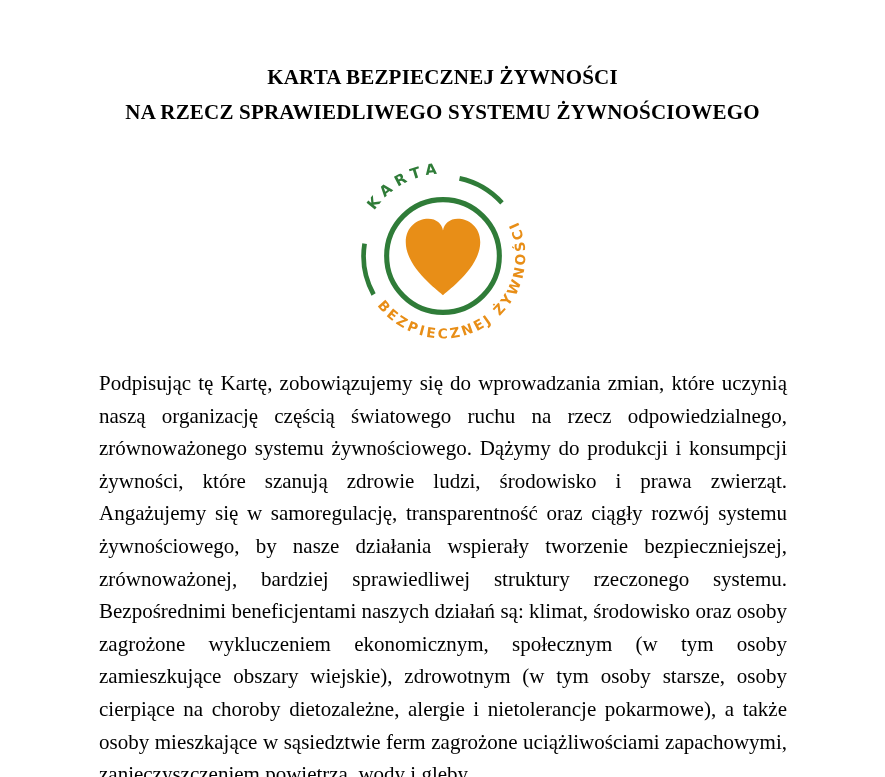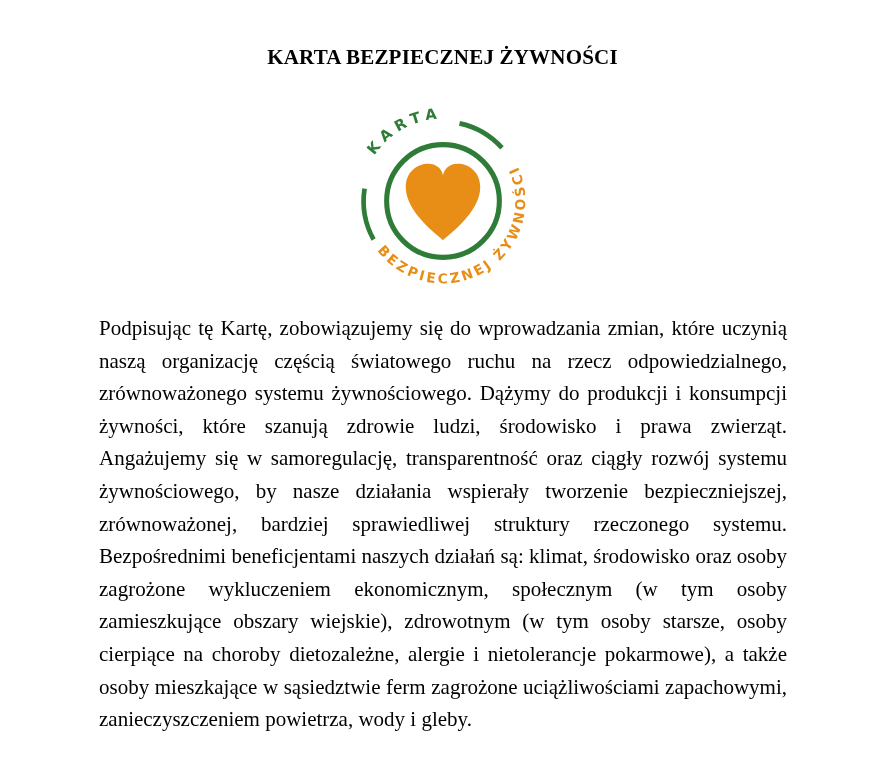--- a/index.html
+++ b/index.html
@@ -9,20 +9,21 @@
     width: 885px;
     height: 777px;
     background: #ffffff;
     overflow: hidden;
     font-family: "Liberation Serif", serif;
     color: #000000;
   }
   .title-block {
     padding-top: 40px;
     text-align: center;
+    margin-top: 20px;
   }
   .title-line {
     font-size: 21px;
     line-height: 35px;
     font-weight: bold;
     letter-spacing: 0.2px;
     color: #000000;
   }
   .logo-wrap {
     width: 196px;
@@ -43,20 +44,21 @@
     color: #000000;
   }
 </style>
 </head>
 <body>
 
 <div class="page">
 
   <div class="title-block">
     <div class="title-line">KARTA BEZPIECZNEJ ŻYWNOŚCI</div>
+    <div class="title-line">NA RZECZ SPRAWIEDLIWEGO SYSTEMU ŻYWNOŚCIOWEGO</div>
   </div>
 
   <div class="logo-wrap">
     <svg width="196" height="196" viewBox="0 0 200 200" xmlns="http://www.w3.org/2000/svg">
 
       <circle cx="100" cy="100" r="57.5" fill="none" stroke="#2F7C38" stroke-width="5.2"></circle>
 
       <path d="M100 140 C 96 136, 62 112, 62 86
                C 62 70, 74 62, 85 62
                C 93 62, 99 67, 100 74

